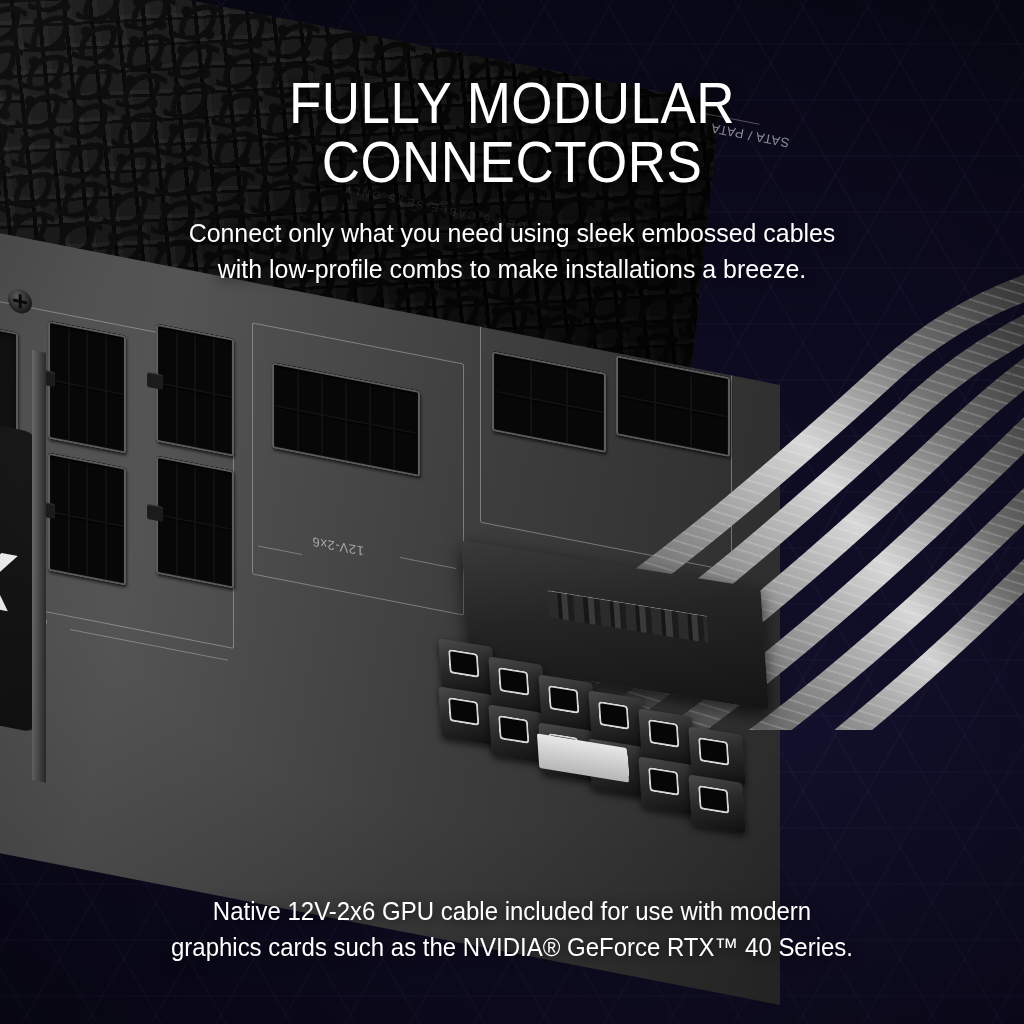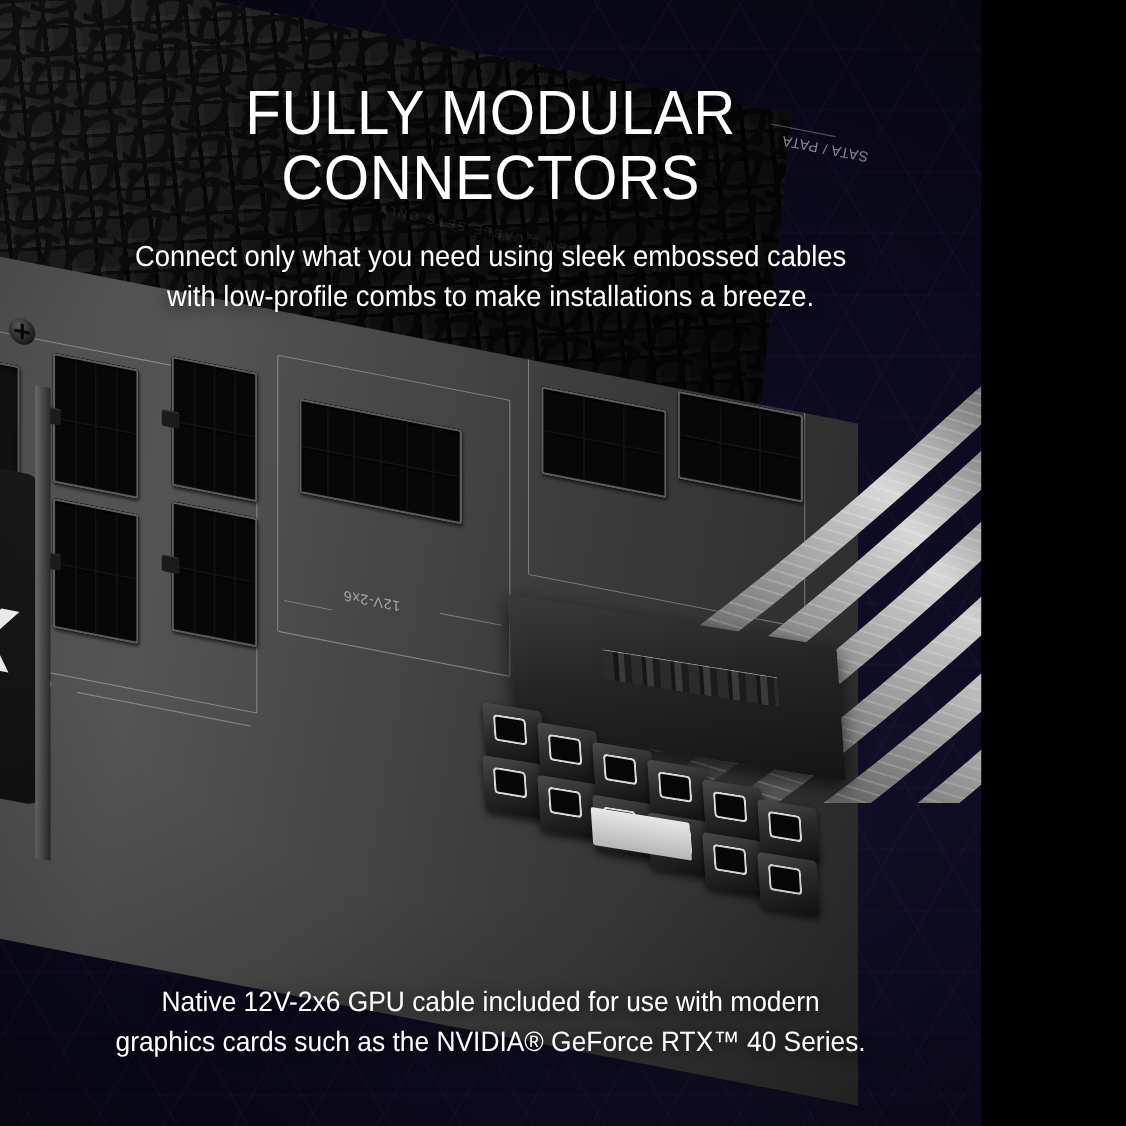--- a/index.html
+++ b/index.html
@@ -1,18 +1,18 @@
 <!DOCTYPE html>
 <html><head>
 <meta charset="utf-8">
 <style>
   html,body{margin:0;padding:0;background:#000;}
   body{width:1024px;height:1024px;overflow:hidden;font-family:"Liberation Sans",sans-serif;}
 
-  #stage{position:relative;width:892px;height:1024px;overflow:hidden;
+  #stage{position:relative;width:1024px;height:1024px;overflow:hidden;
          background:#0b0a1c;}
 
   
   .bg-base{position:absolute;inset:0;
     background:
       radial-gradient(120% 90% at 78% 72%, #12102a 0%, #0c0a1e 45%, #070714 100%);
   }
   .bg-hex{position:absolute;inset:0;opacity:.55;
     background-image:
       repeating-linear-gradient(60deg, transparent 0 27px, rgba(120,110,185,.085) 27px 29px, transparent 29px 56px),

